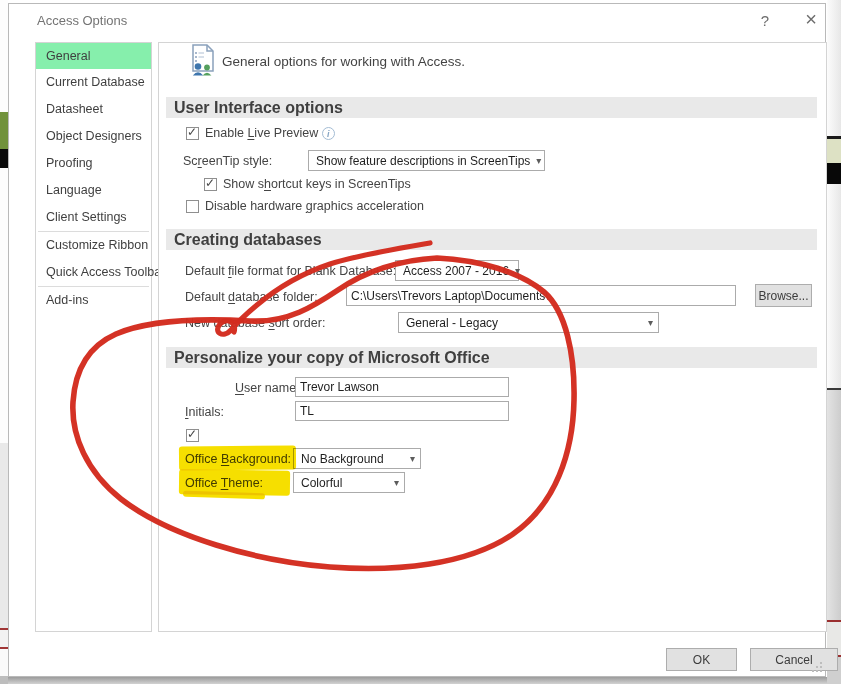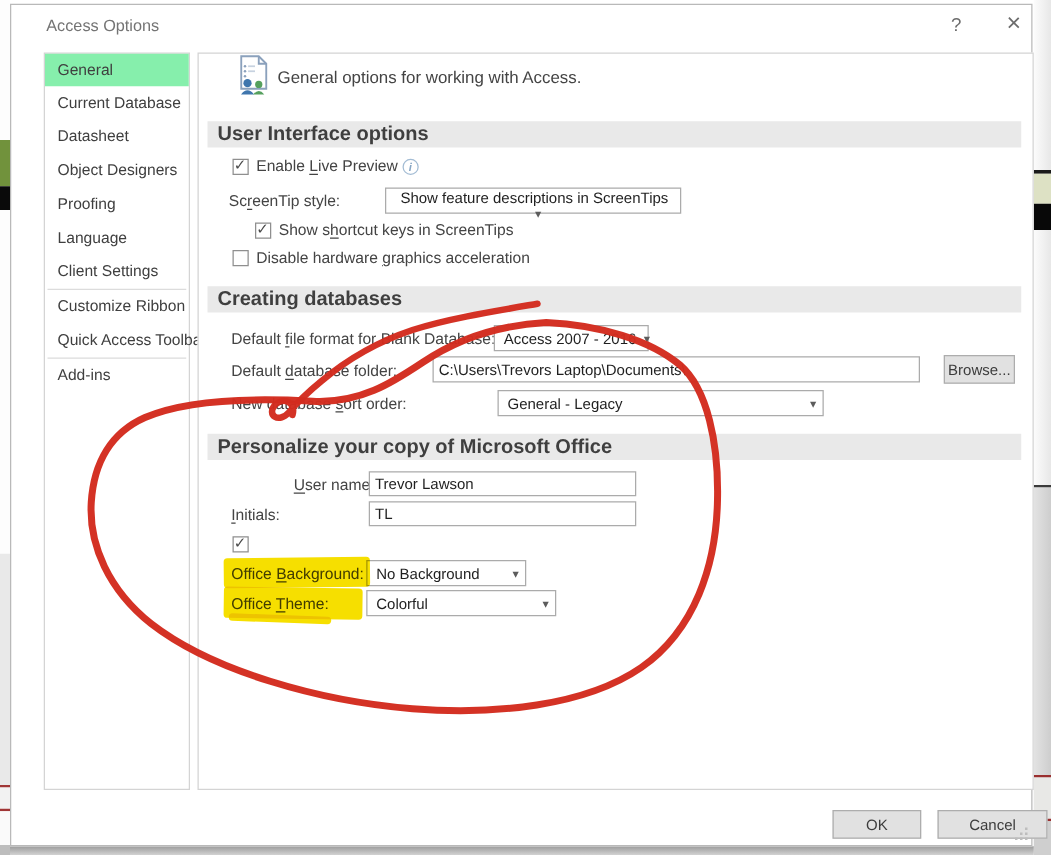--- a/index.html
+++ b/index.html
@@ -129,21 +129,21 @@
   <div class="abs hdr-text" style="left:222px;top:54px;">General options for working with Access.</div>
 
   <div class="abs strip" style="left:166px;top:97px;width:651px;">User Interface options</div>
 
   <span class="checkbox" style="left:186px;top:127px;">
       <span class="check">✓</span>
     </span>
   <div class="abs lbl" style="left:205px;top:126px;"><span>Enable </span><span class="u">L</span><span>ive Preview</span>&nbsp;<span class="info-icon">i</span></div>
 
   <div class="abs lbl" style="left:183px;top:154px;"><span>Sc</span><span class="u">r</span><span>eenTip style:</span></div>
-  <div class="dropdown" style="left:308px;top:150px;width:237px;height:21px;flex-direction:column;">
+  <div class="dropdown" style="left:308px;top:150px;width:237px;height:21px;">
       <span>Show feature descriptions in ScreenTips</span>
       <span class="dd-arrow">▾</span>
     </div>
 
   <span class="checkbox" style="left:204px;top:178px;">
       <span class="check">✓</span>
     </span>
   <div class="abs lbl" style="left:223px;top:177px;"><span>Show s</span><span class="u">h</span><span>ortcut keys in ScreenTips</span></div>
 
   <span class="checkbox" style="left:186px;top:200px;"></span>
@@ -179,21 +179,21 @@
       <span class="check">✓</span>
     </span>
 
   <div class="abs lbl" style="left:185px;top:452px;"><span>Office </span><span class="u">B</span><span>ackground:</span></div>
   <div class="dropdown" style="left:293px;top:448px;width:128px;height:21px;">
       <span>No Background</span>
       <span class="dd-arrow">▾</span>
     </div>
 
   <div class="abs lbl" style="left:185px;top:476px;"><span>Office </span><span class="u">T</span><span>heme:</span></div>
-  <div class="dropdown" style="left:293px;top:472px;width:152px;height:21px;gap:40px;">
+  <div class="dropdown" style="left:293px;top:472px;width:112px;height:21px;gap:40px;">
       <span>Colorful</span>
       <span class="dd-arrow">▾</span>
     </div>
 
   <button class="btn" style="left:666px;top:648px;width:71px;height:23px;">OK</button>
   <button class="btn" style="left:750px;top:648px;width:88px;height:23px;">Cancel</button>
   <div class="grip"></div>
 
   <div class="hl" style="left:179px;top:446px;width:117px;height:24px;transform:rotate(-0.6deg);border-radius:3px;"></div>
   <div class="hl" style="left:179px;top:470px;width:111px;height:25px;transform:rotate(0.8deg);border-radius:3px;"></div>

